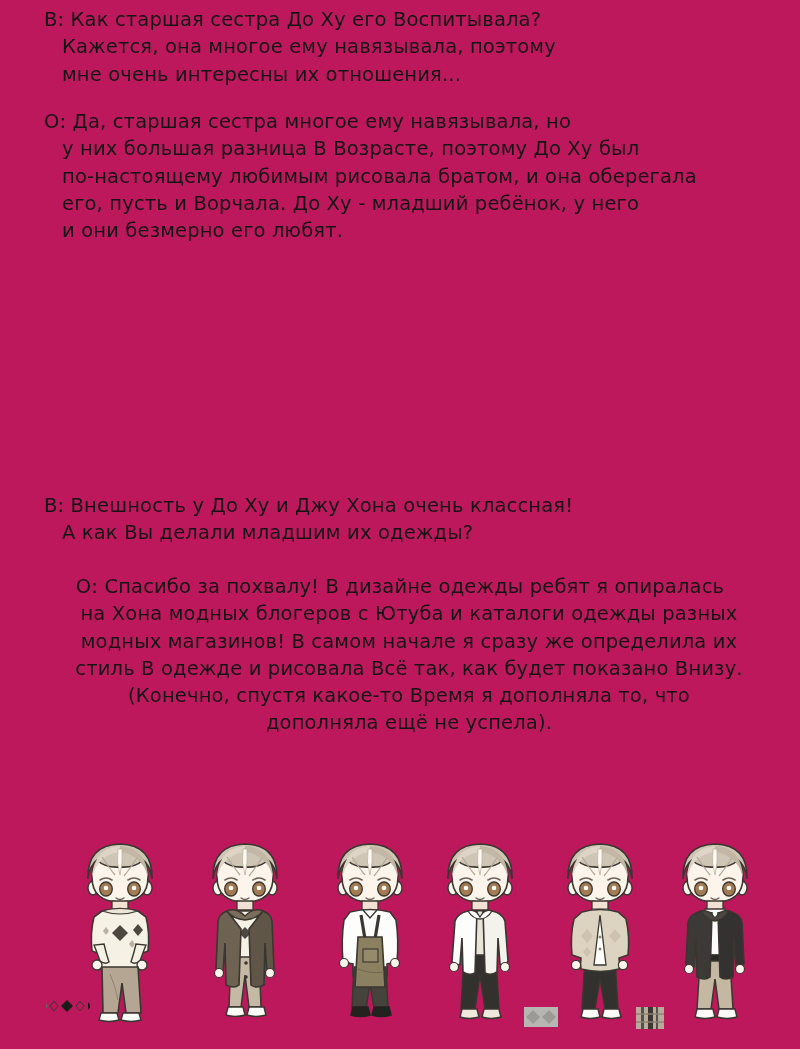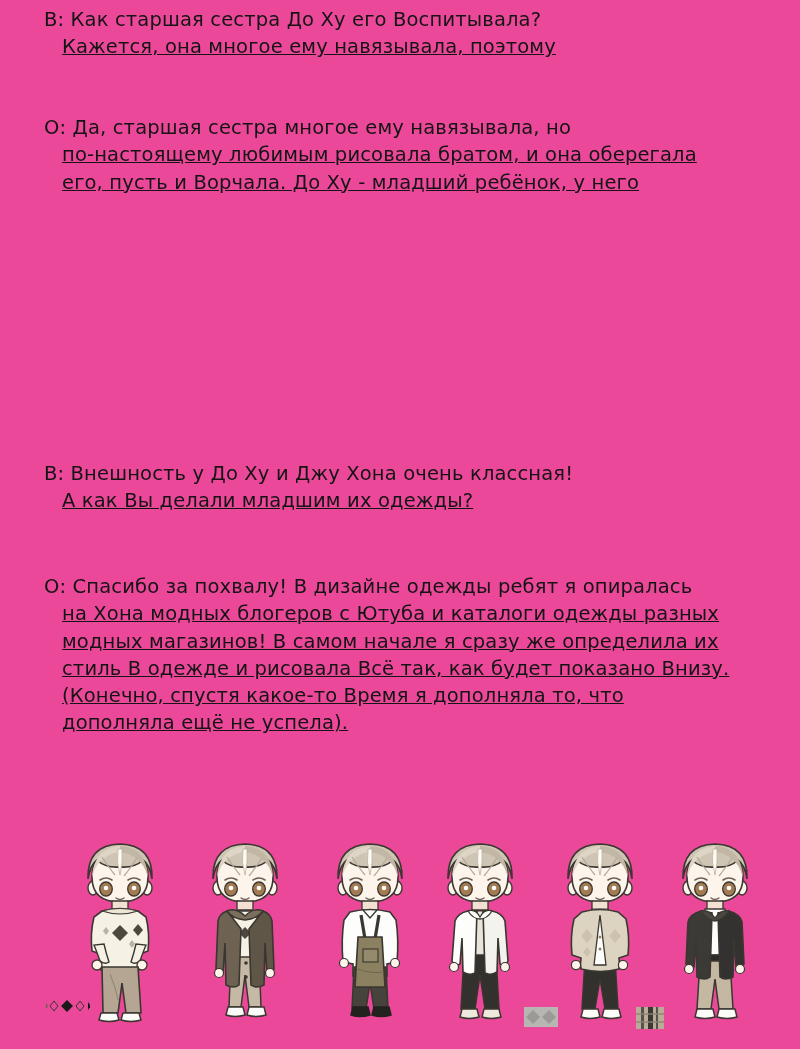--- a/index.html
+++ b/index.html
@@ -14,46 +14,45 @@
     position: relative;
     overflow: hidden;
     font-family: "DejaVu Sans", "Liberation Sans", sans-serif;
     color: #111111;
   }
 
   .page {
     position: relative;
     width: 800px;
     height: 1049px;
-    background: #ec4899;
+    background: #be185d;
   }
 
   
   .qa-block {
     position: absolute;
     left: 44px;
     width: 712px;
   }
   .qa-line {
     font-size: 19.5px;
     line-height: 27.3px;
     letter-spacing: 0.15px;
     white-space: pre;
     color: #141414;
     font-weight: 400;
   }
   .qa-line.indent {
     padding-left: 18px;
-    text-decoration: underline;
   }
 
   #block-q1 { top: 6px; }
-  #block-a1 { top: 114px; }
-  #block-q2 { top: 460px; }
-  #block-a2 { top: 573px; }
+  #block-a1 { top: 108px; }
+  #block-q2 { top: 492px; }
+  #block-a2 { top: 573px; text-align: center; }
 
   
   .char-row {
     position: absolute;
     left: 0;
     top: 836px;
     width: 800px;
     height: 213px;
   }
   .char {
@@ -71,26 +70,29 @@
   .swatch svg { display: block; }
 </style>
 </head>
 <body>
 
 <div class="page">
 
   <div class="qa-block" id="block-q1">
     <div class="qa-line">В: Как старшая сестра До Ху его Воспитывала?</div>
     <div class="qa-line indent">Кажется, она многое ему навязывала, поэтому</div>
+    <div class="qa-line indent">мне очень интересны их отношения...</div>
   </div>
 
   <div class="qa-block" id="block-a1">
     <div class="qa-line">О: Да, старшая сестра многое ему навязывала, но</div>
+    <div class="qa-line indent">у них большая разница В Возрасте, поэтому До Ху был</div>
     <div class="qa-line indent">по-настоящему любимым рисовала братом, и она оберегала</div>
     <div class="qa-line indent">его, пусть и Ворчала. До Ху - младший ребёнок, у него</div>
+    <div class="qa-line indent">и они безмерно его любят.</div>
   </div>
 
   <div class="qa-block" id="block-q2">
     <div class="qa-line">В: Внешность у До Ху и Джу Хона очень классная!</div>
     <div class="qa-line indent">А как Вы делали младшим их одежды?</div>
   </div>
 
   <div class="qa-block" id="block-a2">
     <div class="qa-line">О: Спасибо за похвалу! В дизайне одежды ребят я опиралась</div>
     <div class="qa-line indent">на Хона модных блогеров с Ютуба и каталоги одежды разных</div>

